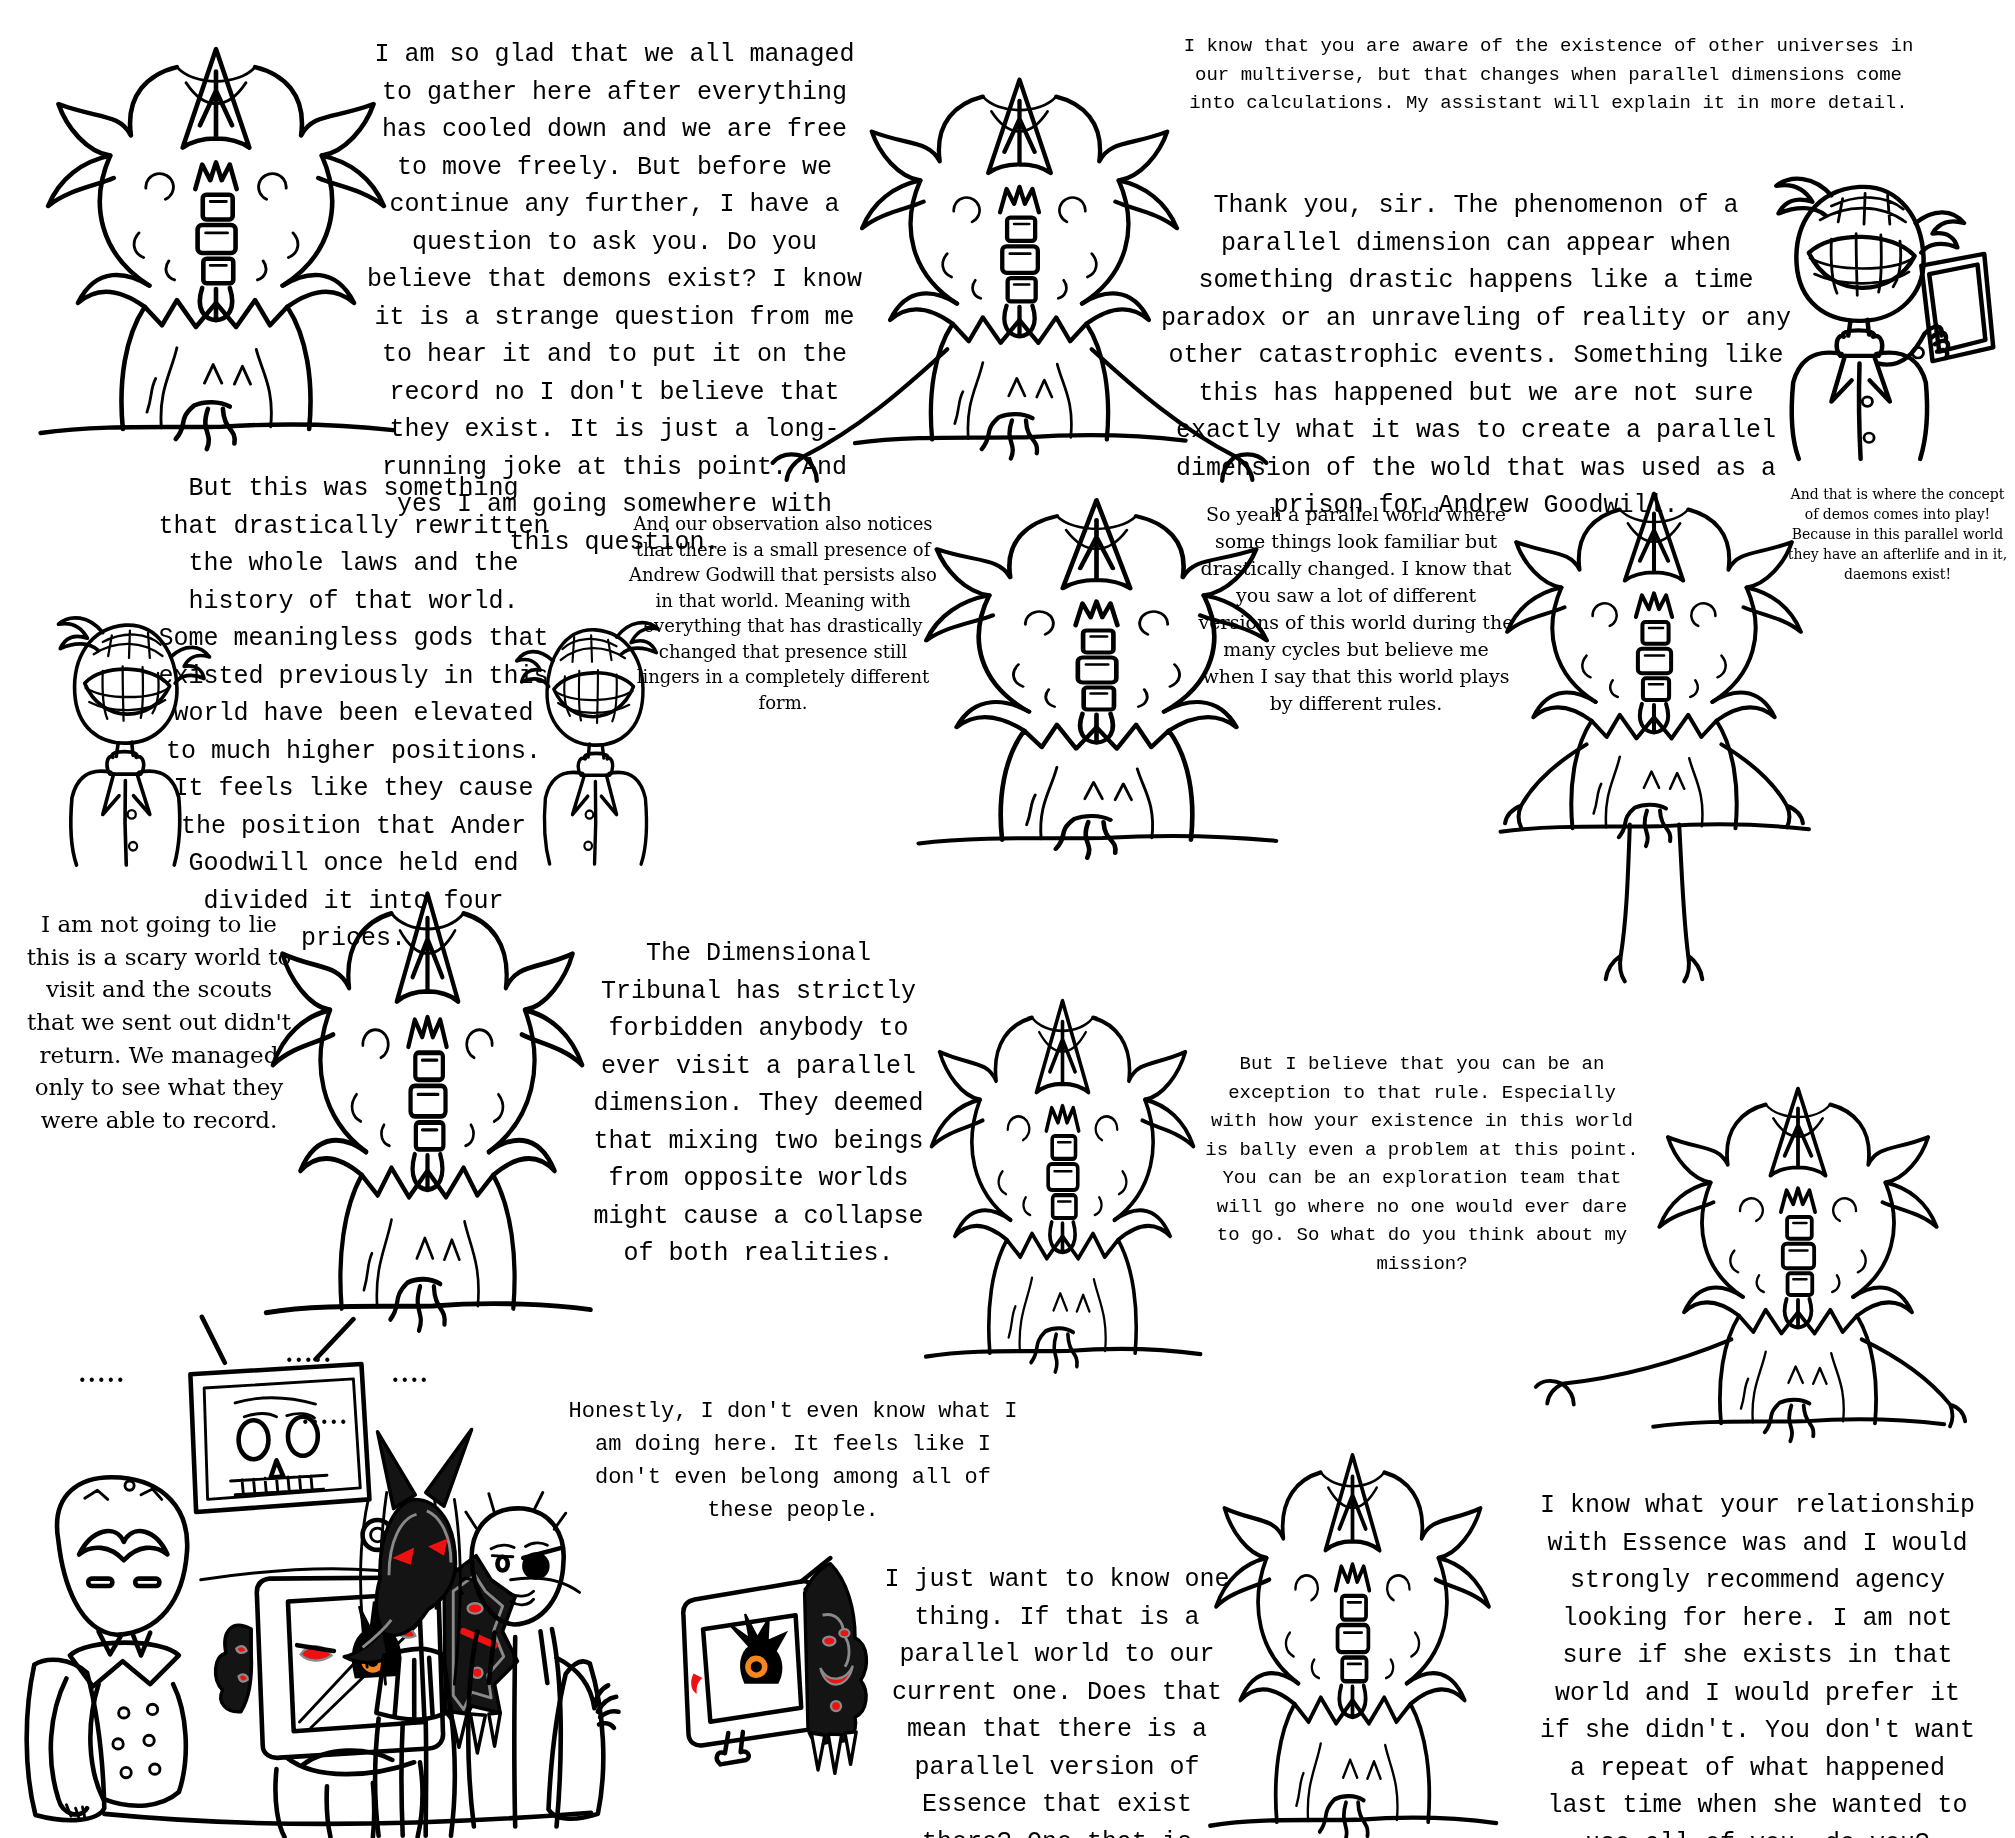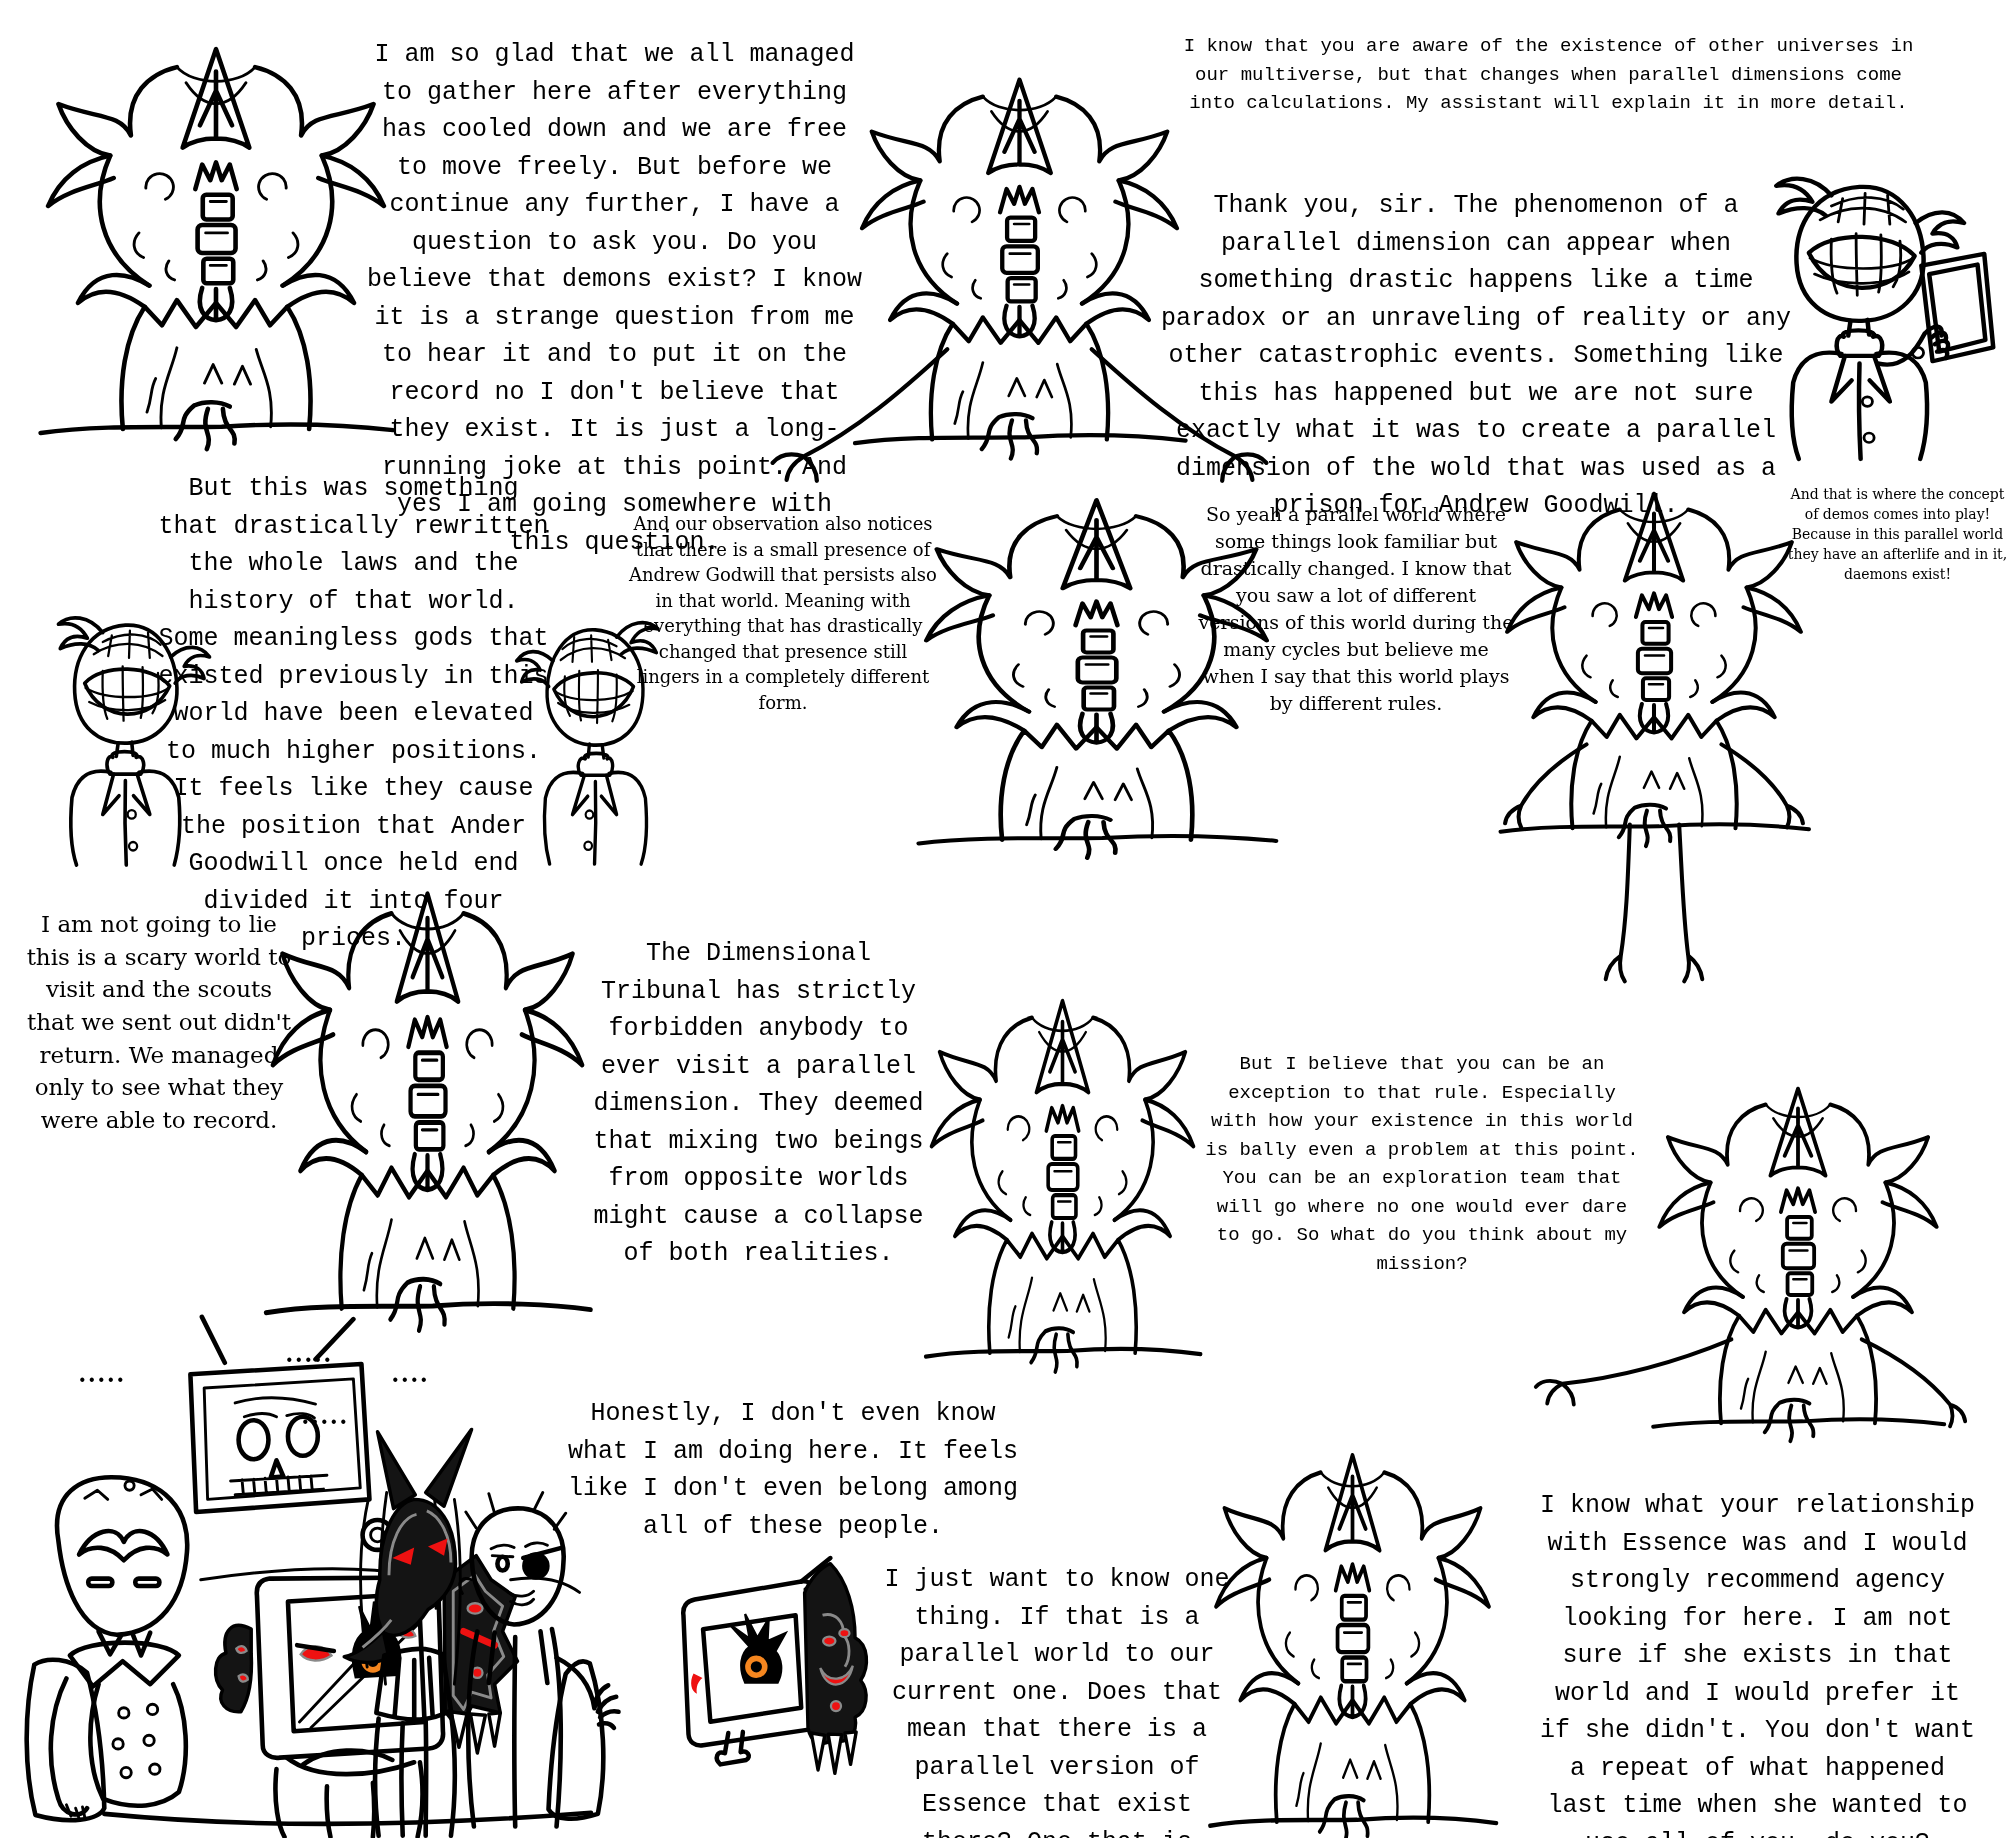--- a/index.html
+++ b/index.html
@@ -237,21 +237,21 @@
 <div class="speech serif-n" style="left:362px;top:36px;width:505px;font-size:25px">I am so glad that we all managed to gather here after everything has cooled down and we are free to move freely. But before we continue any further, I have a question to ask you. Do you believe that demons exist? I know it is a strange question from me to hear it and to put it on the record no I don't believe that they exist. It is just a long-running joke at this point. And yes I am going somewhere with this question.</div>
 <div class="speech serif-n" style="left:1175px;top:32px;width:747px;font-size:19px">I know that you are aware of the existence of other universes in our multiverse, but that changes when parallel dimensions come into calculations. My assistant will explain it in more detail.</div>
 <div class="speech serif-n" style="left:1157px;top:187px;width:638px;font-size:25px">Thank you, sir. The phenomenon of a parallel dimension can appear when something drastic happens like a time paradox or an unraveling of reality or any other catastrophic events. Something like this has happened but we are not sure exactly what it was to create a parallel dimension of the wold that was used as a prison for Andrew Goodwill.</div>
 <div class="speech serif-n" style="left:158px;top:470px;width:391px;font-size:25px">But this was something that drastically rewritten the whole laws and the history of that world. Some meaningless gods that existed previously in this world have been elevated to much higher positions. It feels like they cause the position that Ander Goodwill once held end divided it into four prices.</div>
 <div class="speech serif-w" style="left:628px;top:511px;width:310px;font-size:18px">And our observation also notices that there is a small presence of Andrew Godwill that persists also in that world. Meaning with everything that has drastically changed that presence still lingers in a completely different form.</div>
 <div class="speech serif-w" style="left:1195px;top:501px;width:322px;font-size:19px">So yeah a parallel world where some things look familiar but drastically changed. I know that you saw a lot of different versions of this world during the many cycles but believe me when I say that this world plays by different rules.</div>
 <div class="speech serif-w" style="left:1785px;top:485px;width:225px;font-size:14px">And that is where the concept of demos comes into play! Because in this parallel world they have an afterlife and in it, daemons exist!</div>
 <div class="speech serif-w" style="left:21px;top:908px;width:276px;font-size:23px">I am not going to lie this is a scary world to visit and the scouts that we sent out didn't return. We managed only to see what they were able to record.</div>
 <div class="speech serif-n" style="left:592px;top:935px;width:333px;font-size:25px">The Dimensional Tribunal has strictly forbidden anybody to ever visit a parallel dimension. They deemed that mixing two beings from opposite worlds might cause a collapse of both realities.</div>
 <div class="speech serif-n" style="left:1201px;top:1050px;width:442px;font-size:19px">But I believe that you can be an exception to that rule. Especially with how your existence in this world is bally even a problem at this point. You can be an exploration team that will go where no one would ever dare to go. So what do you think about my mission?</div>
-<div class="speech serif-n" style="left:566px;top:1395px;width:454px;font-size:25px">Honestly, I don't even know what I am doing here. It feels like I don't even belong among all of these people.</div>
+<div class="speech serif-n" style="left:566px;top:1395px;width:454px;font-size:22px">Honestly, I don't even know what I am doing here. It feels like I don't even belong among all of these people.</div>
 <div class="speech serif-n" style="left:879px;top:1561px;width:356px;font-size:25px">I just want to know one thing. If that is a parallel world to our current one. Does that mean that there is a parallel version of Essence that exist there? One that is still alive?</div>
 <div class="speech serif-n" style="left:1539px;top:1487px;width:437px;font-size:25px">I know what your relationship with Essence was and I would strongly recommend agency looking for here. I am not sure if she exists in that world and I would prefer it if she didn't. You don't want a repeat of what happened last time when she wanted to use all of you, do you?</div>
 
 <span class="dots" style="left:79px;top:1360px">.....</span>
 <span class="dots" style="left:286px;top:1340px">.....</span>
 <span class="dots" style="left:392px;top:1360px">....</span>
 <span class="dots" style="left:302px;top:1402px">.....</span>
 
 
 </body></html>

